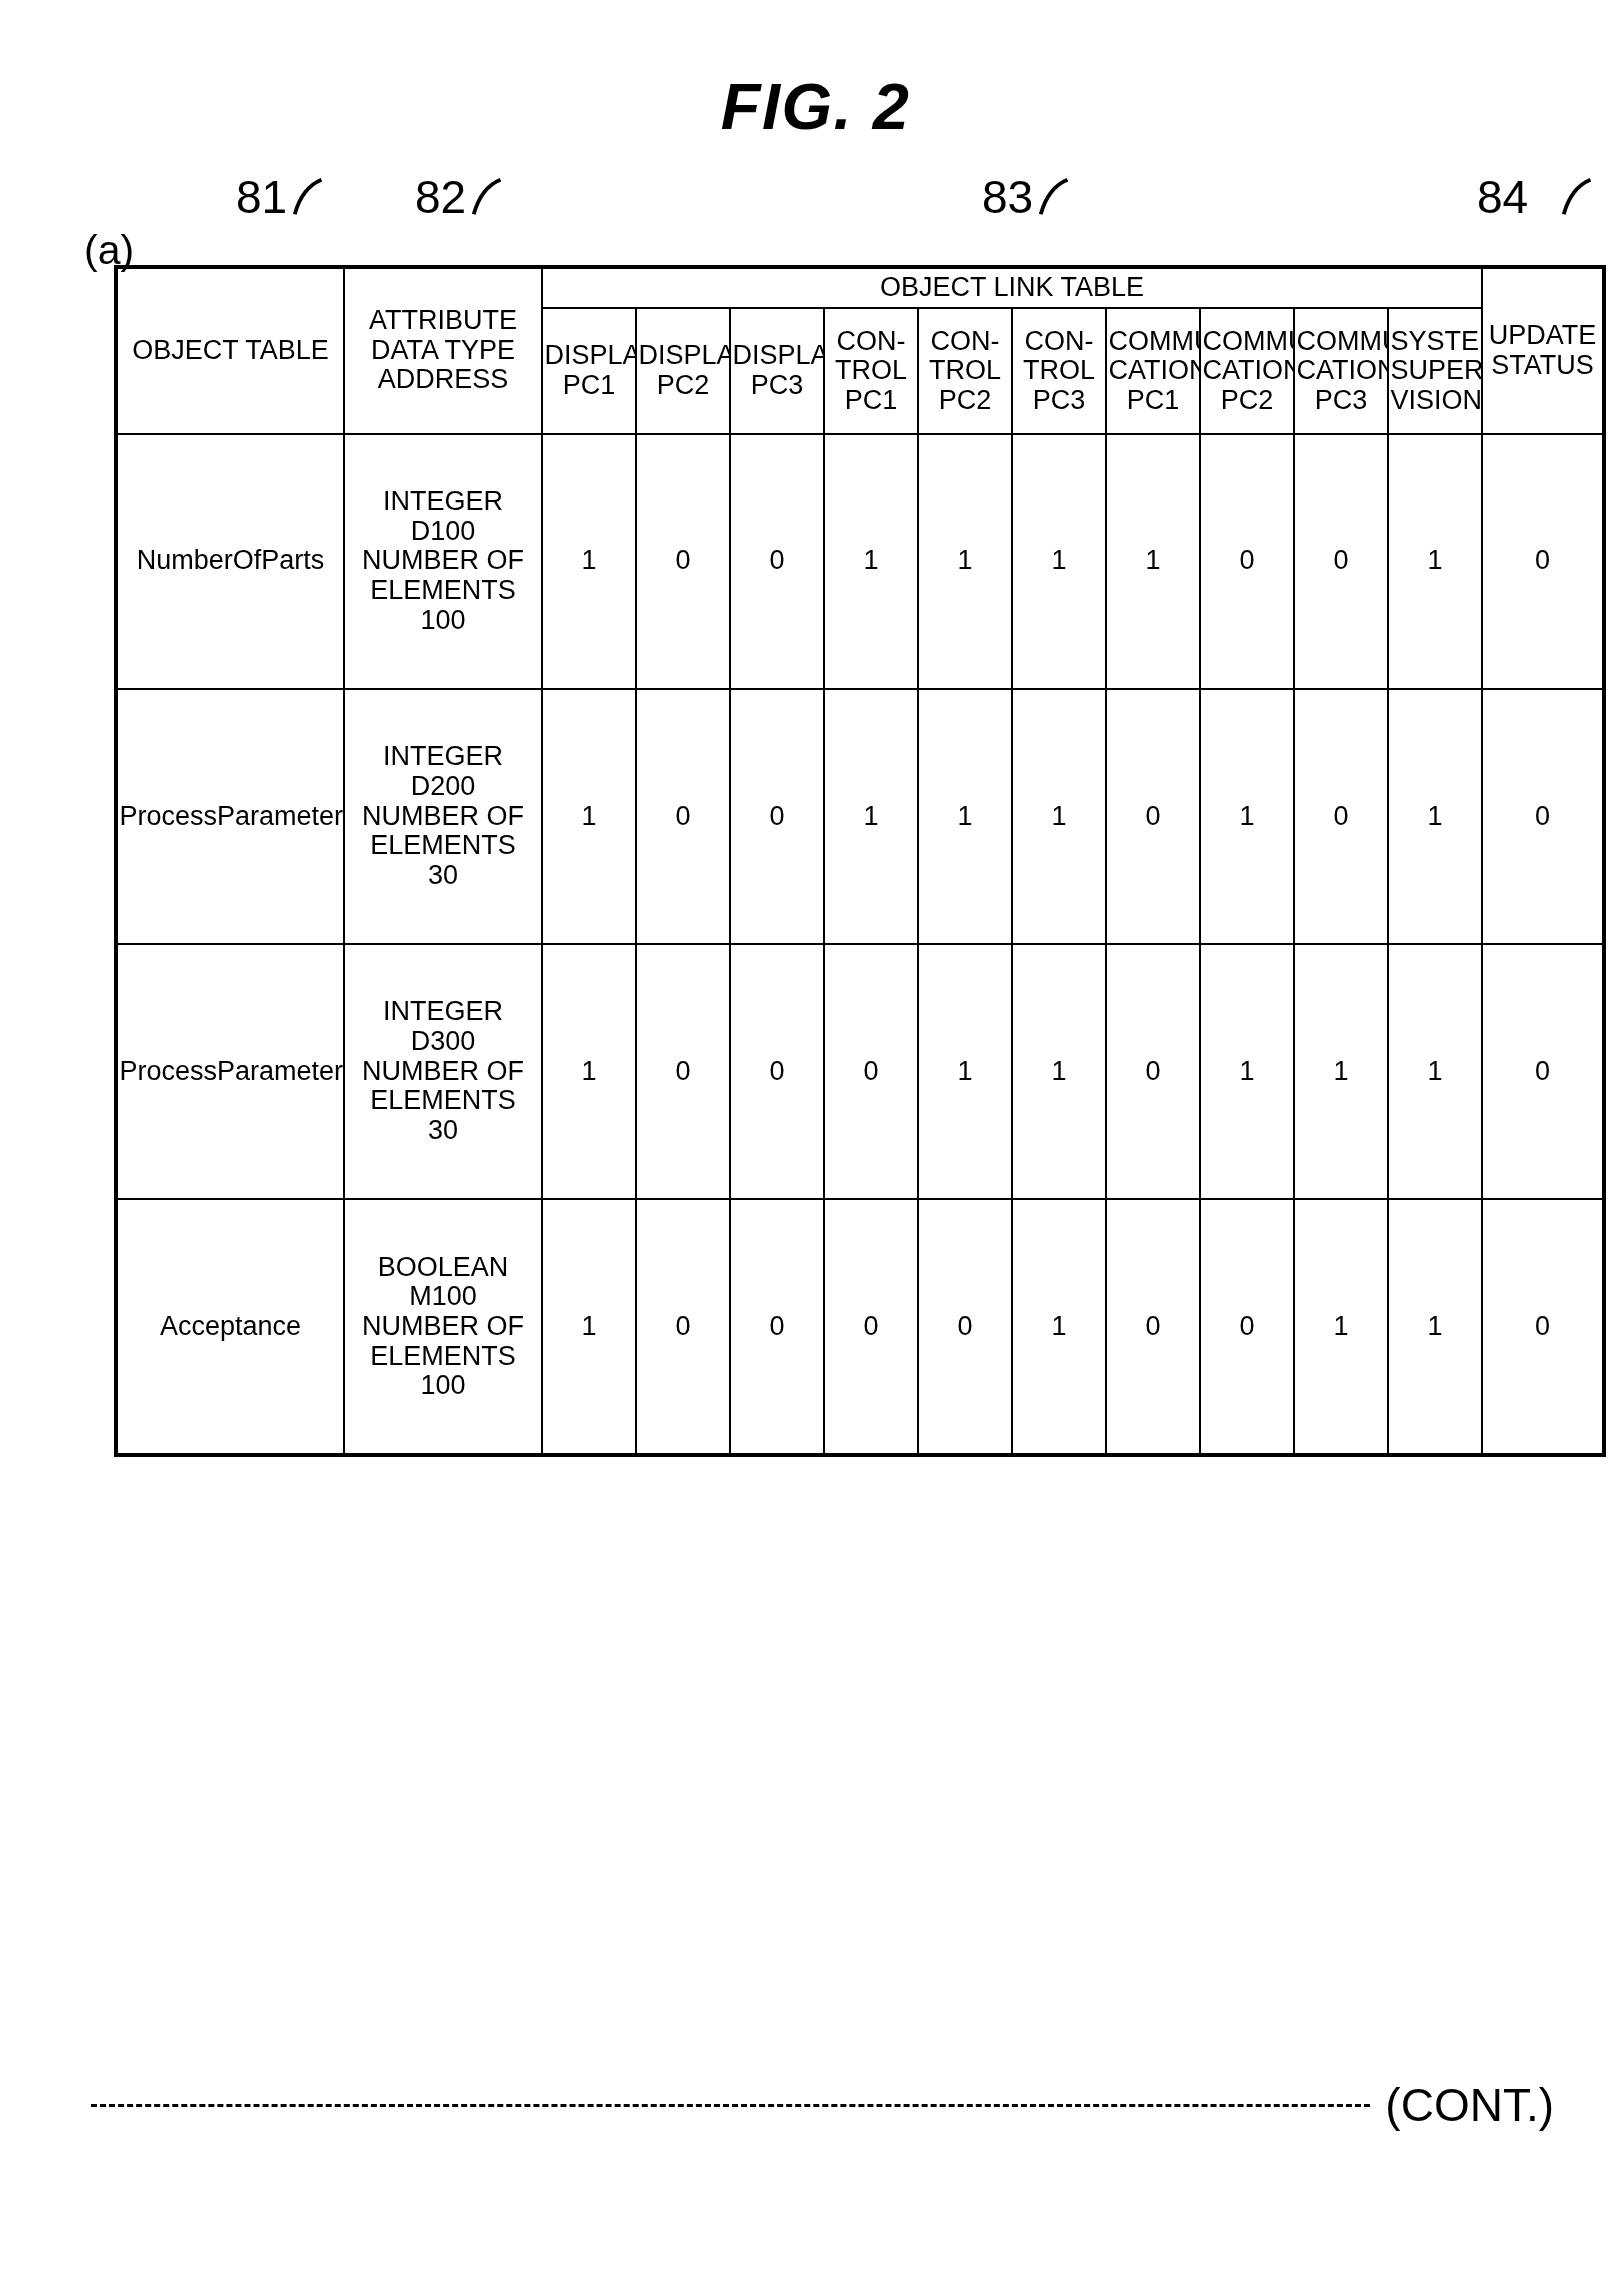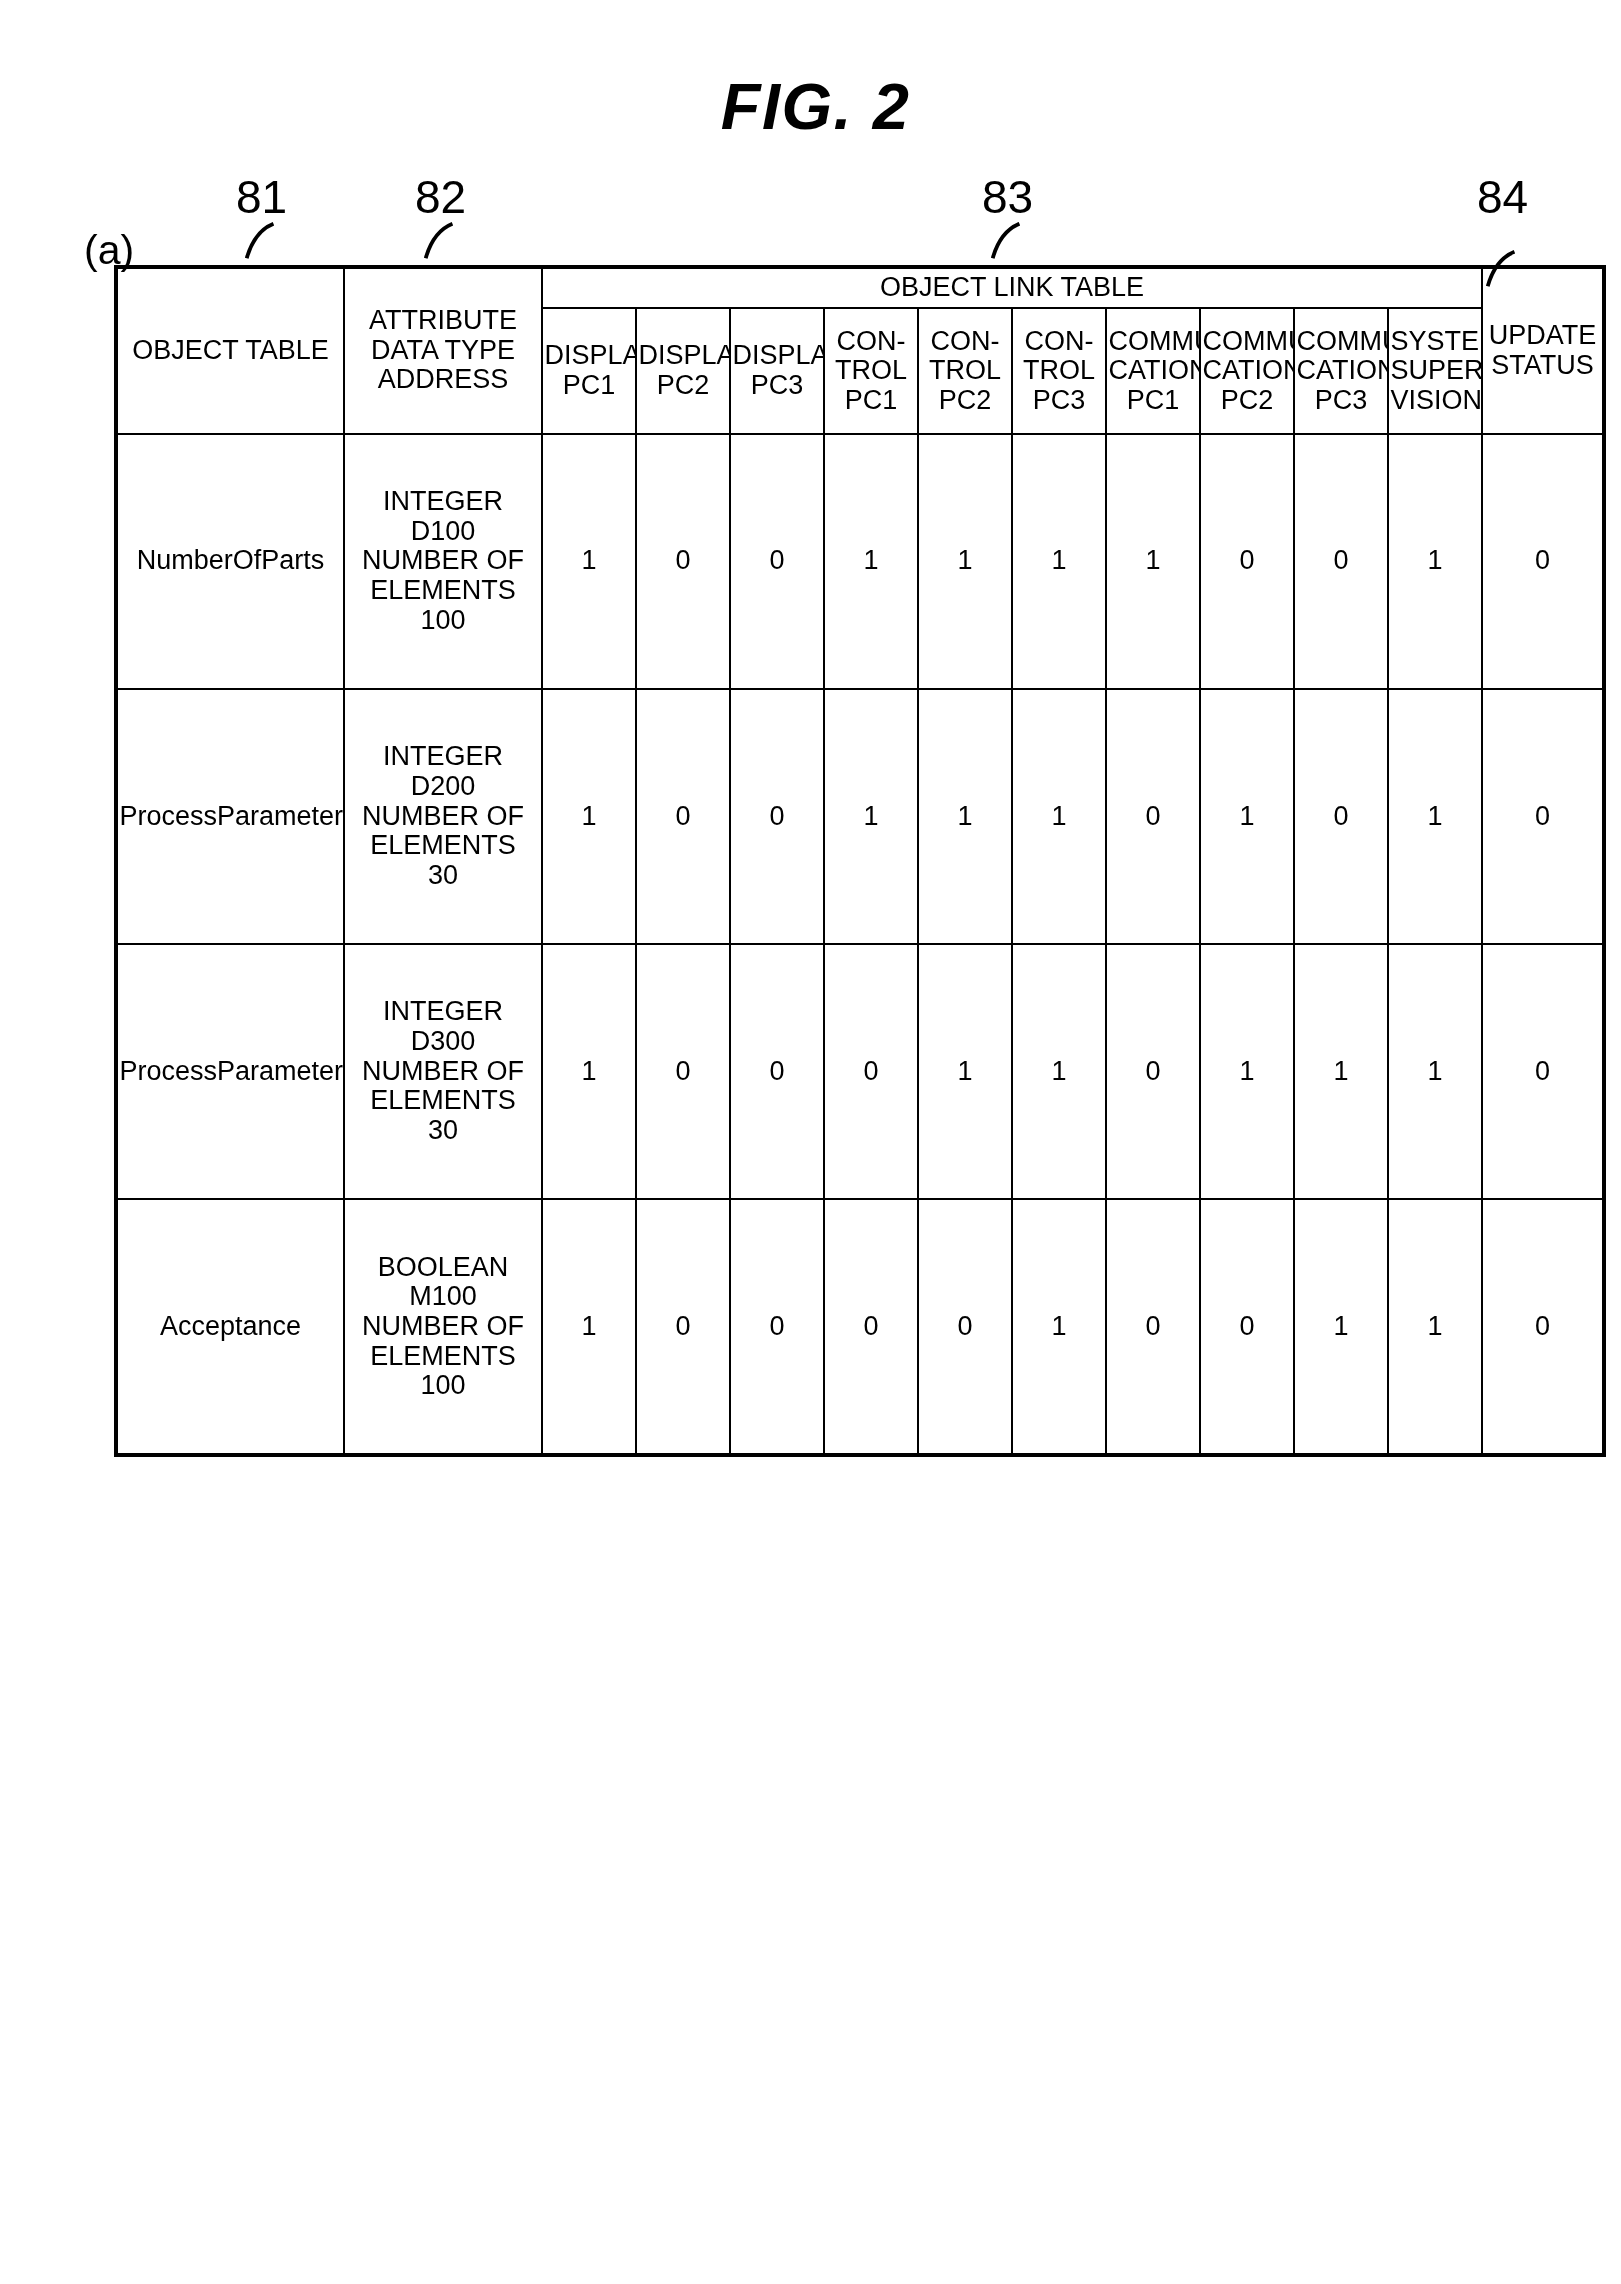--- a/index.html
+++ b/index.html
@@ -33,21 +33,21 @@
   .label-row .sub-a {
     position: absolute;
     left: 0px;
     top: 53px;
     font-size: 41px;
   }
   .callout {
     position: absolute;
     font-size: 46px;
     display: flex;
-    flex-direction: column;
+    flex-direction: row;
     align-items: center;
     line-height: 1;
   }
   .callout svg { display:block; }
   .c81 { left: 152px; top: 0px; }
   .c82 { left: 331px; top: 0px; }
   .c83 { left: 898px; top: 0px; }
   .c84 { left: 1393px; top: 0px; gap: 28px; }
 
   table.obj {
@@ -236,15 +236,19 @@
           <td class="link-cell">1</td>
           <td class="link-cell">0</td>
           <td class="link-cell">0</td>
           <td class="link-cell">1</td>
           <td class="link-cell">1</td>
           <td class="link-cell">0</td>
         </tr>
       </tbody>
   </table>
 
+  <div class="cont-block">
+    <div class="dashline"></div>
+    <div class="cont-text">(CONT.)</div>
+  </div>
 
 </div>
 
 
 </body></html>

